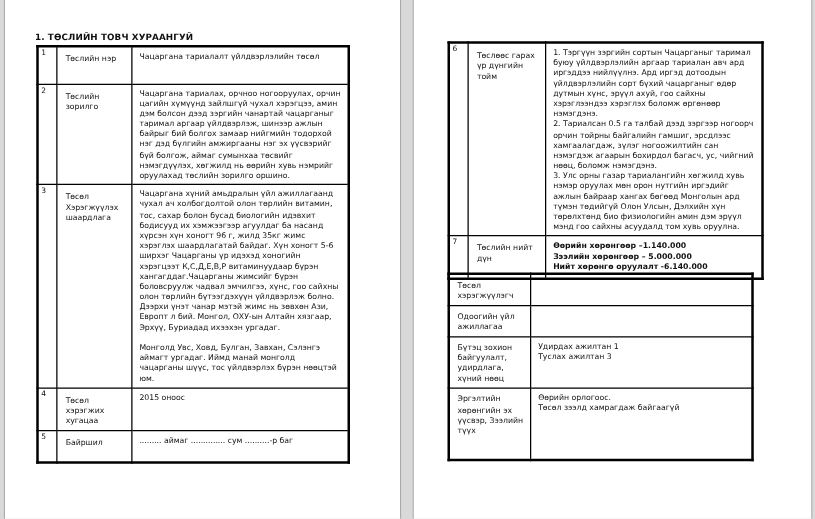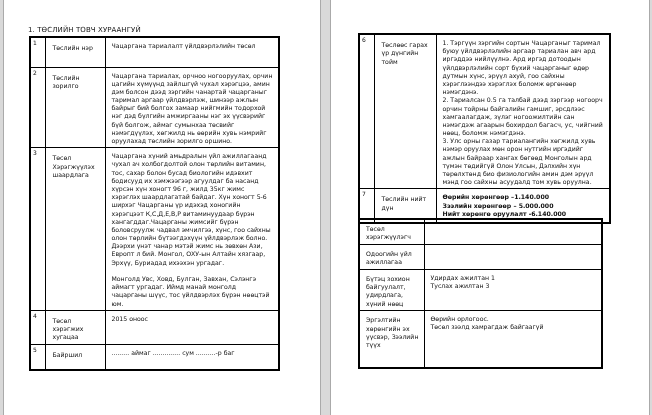--- a/index.html
+++ b/index.html
@@ -17,21 +17,21 @@
     height: 415px;
     background: #ffffff;
     border-left: 1px solid #aaaaaa;
     border-right: 1px solid #aaaaaa;
   }
   #page-left  { left: 3px;   width: 318px; }
   #page-right { left: 330px; width: 320px; }
 
   .section-title {
     position: absolute;
-    font-weight: normal;
+    font-weight: bold;
     font-size: 7px;
     letter-spacing: 0.1px;
     white-space: nowrap;
     text-align: center;
   }
   #s1-title { left: 24px; top: 26px; }
   #s2-title { left: 27px; top: 206px; }
 
   table {
     position: absolute;

